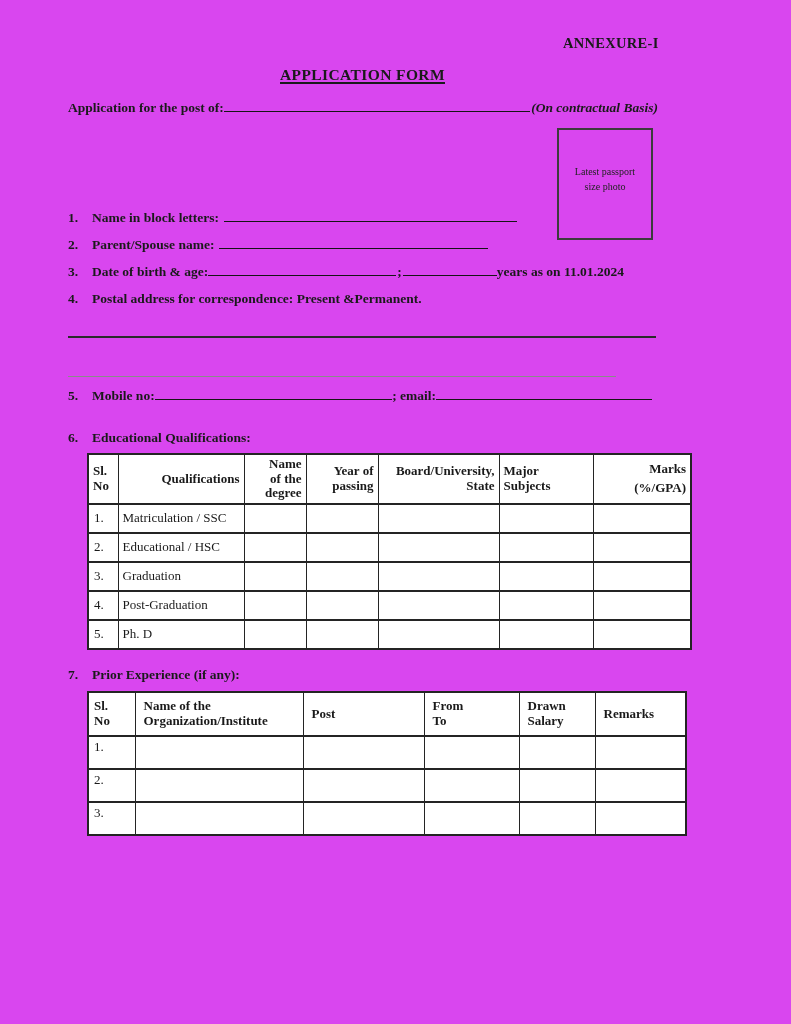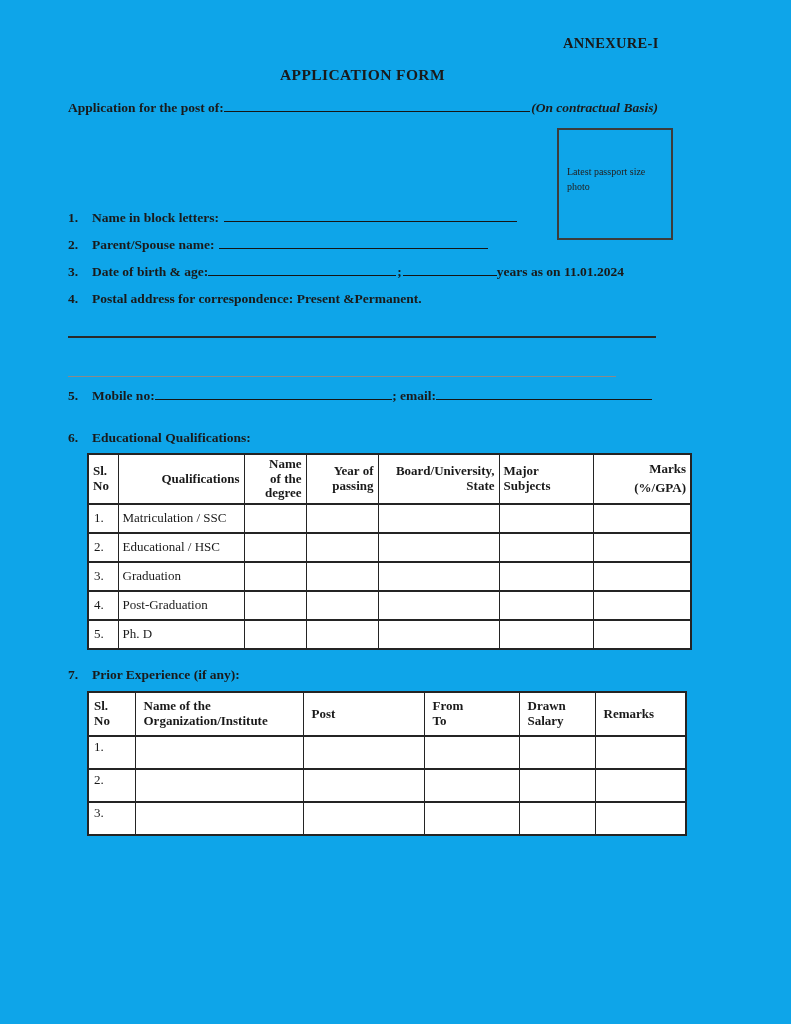--- a/index.html
+++ b/index.html
@@ -1,42 +1,42 @@
 <!DOCTYPE html>
 <html><head>
 <meta charset="utf-8">
 <style>
   html,body { margin:0; padding:0; background:#ffffff; }
   .page {
     position:relative;
     width:791px; height:1024px;
-    background:#0ea5e9;
+    background:#d946ef;
     font-family:"Liberation Serif", serif;
     color:#1a1a1a;
     overflow:hidden;
   }
   .annexure {
     position:absolute; top:35px; left:563px;
     font-weight:bold; font-size:14.5px; letter-spacing:0.3px;
   }
   .title-wrap { position:absolute; top:66px; left:0; width:725px; text-align:center; }
   .title-text {
     font-weight:bold; font-size:15.5px;
-    text-decoration-thickness:2px; text-underline-offset:2px;
+    text-decoration:underline; text-decoration-thickness:2px; text-underline-offset:2px;
     letter-spacing:0.4px;
   }
   .flexline { position:absolute; display:flex; align-items:baseline; font-size:13.5px; font-weight:bold; white-space:nowrap; }
   .blank { flex:1 1 auto; height:3px; border-bottom:1.7px solid #151515; min-width:20px; }
   .post-line { top:100px; left:68px; width:590px; }
   .basis-note { font-style:italic; font-weight:600; font-size:13.5px; padding-left:1px; }
   .project-line { top:145px; left:68px; width:365px; }
   .photo-box {
-    position:absolute; top:128px; left:557px; width:116px; height:112px;
+    position:absolute; top:128px; left:557px; width:96px; height:112px;
     border:2px solid #3c3c3c; box-sizing:border-box;
-    text-align:left; font-size:10px; line-height:1.5; color:#222;
+    text-align:center; font-size:10px; line-height:1.5; color:#222;
     padding:34px 8px 0 8px;
   }
   .num { flex:0 0 24px; }
   .item-1 { top:210px; left:68px; width:449px; }
   .item-2 { top:237px; left:68px; width:420px; }
   .item-3 { top:264px; left:68px; width:556px; }
   .item-4 { top:291px; left:68px; width:600px; }
   .item-5 { top:388px; left:68px; width:584px; }
   .blank-dob { flex-grow:2; }
   .blank-age { flex-grow:1; }

